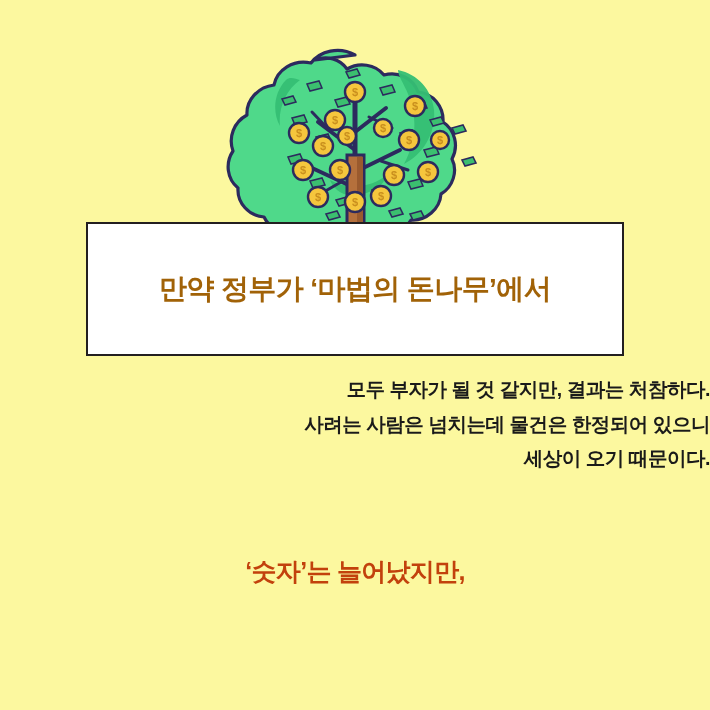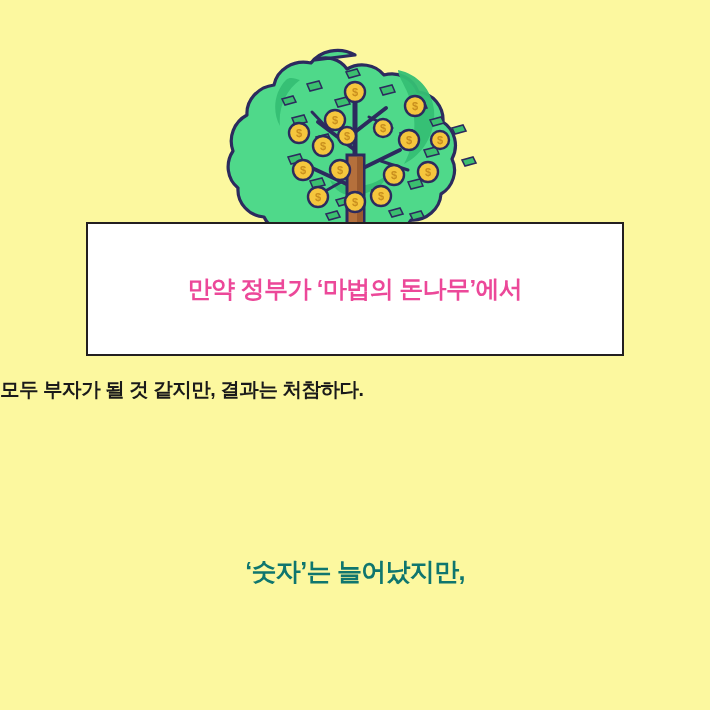--- a/index.html
+++ b/index.html
@@ -45,36 +45,36 @@
     background: #FFFFFF;
     border: 2px solid #231F20;
     box-sizing: border-box;
     display: flex;
     flex-direction: column;
     align-items: center;
     justify-content: center;
     z-index: 5;
   }
   .headline-line {
-    font-size: 24px;
+    font-size: 28px;
     font-weight: bold;
-    color: #ec4899;
+    color: #a16207;
     line-height: 1.42;
     letter-spacing: -0.6px;
     white-space: nowrap;
     text-align: center;
   }
 
   
   #body-block {
     position: absolute;
     left: 0;
     top: 372px;
     width: 710px;
-    text-align: left;
+    text-align: right;
   }
   .body-line {
     font-size: 19.5px;
     font-weight: bold;
     color: #1A1A1A;
     line-height: 1.78;
     letter-spacing: -0.45px;
     white-space: nowrap;
   }
 
@@ -82,21 +82,21 @@
   #conclusion-block {
     position: absolute;
     left: 0;
     top: 552px;
     width: 710px;
     text-align: center;
   }
   .conclusion-line {
     font-size: 25px;
     font-weight: bold;
-    color: #0f766e;
+    color: #c2410c;
     line-height: 1.58;
     letter-spacing: -0.7px;
     white-space: nowrap;
   }
 </style>
 </head>
 <body>
 
 <div id="card">
 
@@ -222,19 +222,21 @@
       </g>
     </svg>
   </div>
 
   <div id="headline-box">
     <div class="headline-line">만약 정부가 ‘마법의 돈나무’에서</div>
   </div>
 
   <div id="body-block">
     <div class="body-line">모두 부자가 될 것 같지만, 결과는 처참하다.</div>
+    <div class="body-line">사려는 사람은 넘치는데 물건은 한정되어 있으니</div>
+    <div class="body-line">세상이 오기 때문이다.</div>
   </div>
 
   <div id="conclusion-block">
     <div class="conclusion-line">‘숫자’는 늘어났지만,</div>
   </div>
 
 </div>
 
 </body></html>

